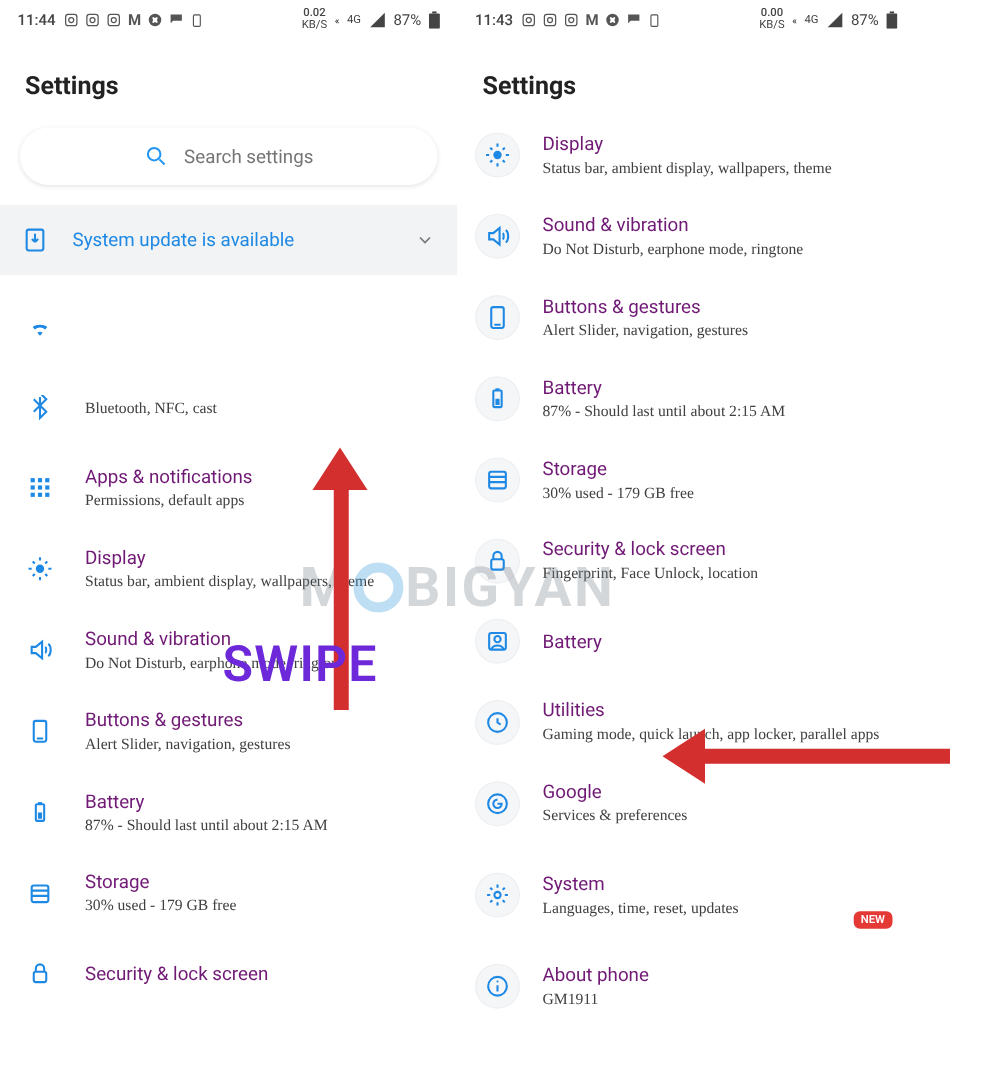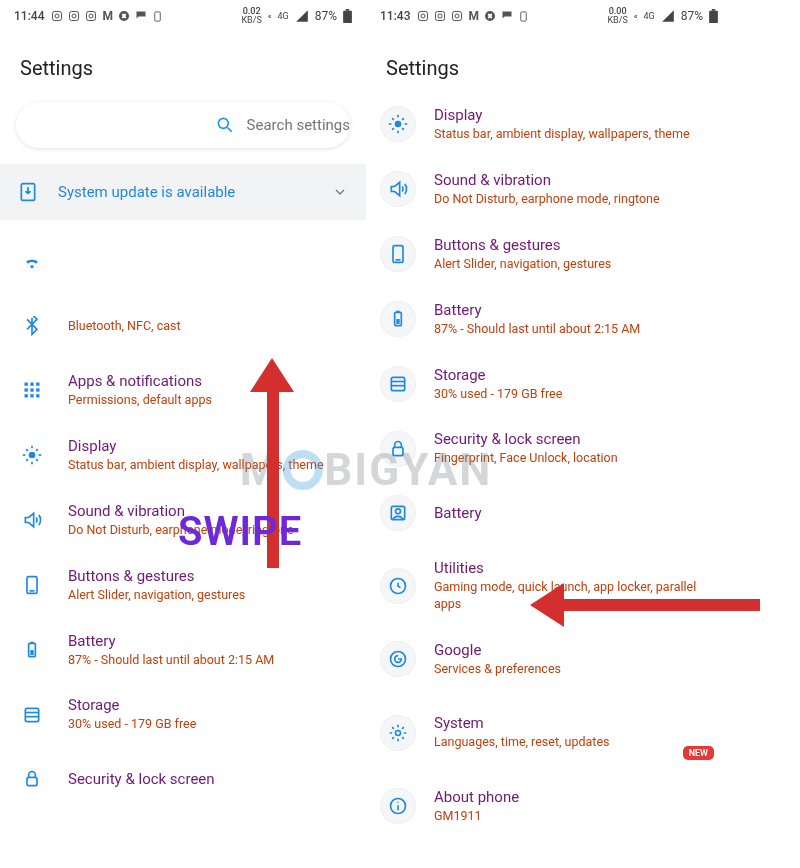--- a/index.html
+++ b/index.html
@@ -6,33 +6,33 @@
   html, body { width: 800px; height: 868px; font-family: -apple-system, Roboto, Arial, sans-serif; background: #fff; color: #333; overflow: hidden; }
   .wrap { display: flex; width: 732px; height: 868px; position: relative; }
   .phone { width: 400px; height: 868px; background: #fff; position: relative; overflow: hidden; }
   .statusbar { display: flex; align-items: center; justify-content: space-between; padding: 6px 14px 2px 14px; height: 28px; font-size: 12px; color: #444; }
   .sb-left { display: flex; align-items: center; gap: 7px; }
   .sb-right { display: flex; align-items: center; gap: 6px; }
   .sb-icons { display: flex; gap: 5px; align-items: center; color: #555; }
   .sb-time { font-weight: 500; }
   .net-speed { font-size: 9px; line-height: 9px; text-align: center; }
   .net-speed .num { font-weight: 500; }
-  .title { font-size: 20px; font-weight: 400; color: #222; padding: 28px 20px 22px 20px; }
-  .search { margin: 0 16px 8px 16px; height: 46px; border-radius: 23px; background: #fff; box-shadow: 0 1px 4px rgba(0,0,0,.12); display: flex; align-items: center; justify-content: flex-end; gap: 12px; color: #757575; font-size: 15px; }
+  .title { font-size: 20px; font-weight: 700; color: #222; padding: 28px 20px 22px 20px; }
+  .search { margin: 0 16px 8px 16px; height: 46px; border-radius: 23px; background: #fff; box-shadow: 0 1px 4px rgba(0,0,0,.12); display: flex; align-items: center; justify-content: center; gap: 12px; color: #757575; font-size: 15px; }
   .search svg { color: #2196f3; }
   .banner { margin-top: 16px; background: #f1f3f4; padding: 18px 18px; display: flex; align-items: center; gap: 20px; color: #1e88e5; font-size: 15px; }
   .banner .chev { margin-left: auto; color: #777; }
   .list { padding-top: 10px; }
   .item { display: flex; align-items: center; gap: 18px; padding: 14px 18px 14px 14px; }
   .icn { width: 36px; height: 36px; border-radius: 50%; display: flex; align-items: center; justify-content: center; color: #1e88e5; flex-shrink: 0; }
   .phone.left .icn { background: transparent; }
   .phone.right .icn { background: #f5f6f8; box-shadow: inset 0 0 0 1px rgba(0,0,0,.03); }
   .txt { display: flex; flex-direction: column; gap: 2px; min-width: 0; }
   .lbl { font-size: 15px; color: #701a75; }
-  .sub { font-size: 12.5px; color: #c2410c; line-height: 1.35; }
+  .sub { font-size: 12.5px; color: #404040; line-height: 1.35; font-family: Liberation Serif, serif; }
   .badge-new { background: #e53935; color: #fff; font-size: 9px; font-weight: 600; padding: 2px 6px; border-radius: 5px; margin-left: auto; margin-top: 40px; }
   
   .clip-top { margin-top: -20px; }
   
   .wm { position: absolute; left: 50%; top: 470px; transform: translate(-50%, -50%); font-size: 44px; font-weight: 700; letter-spacing: 2px; color: rgba(120,130,140,.32); pointer-events: none; white-space: nowrap; display: flex; align-items: center; }
   .wm .o { display:inline-block; width:40px; height:40px; border:8px solid rgba(70,160,220,.35); border-radius:50%; margin:0 2px; }
   
   .arrow-up { position: absolute; left: 256px; top: 358px; width: 32px; height: 210px; pointer-events: none; }
   .arrow-up .shaft { position:absolute; left:11px; top:26px; width:12px; height:184px; background:#d32f2f; }
   .arrow-up .head { position:absolute; left:-6px; top:0; width:0; height:0; border-left:22px solid transparent; border-right:22px solid transparent; border-bottom:34px solid #d32f2f; }

